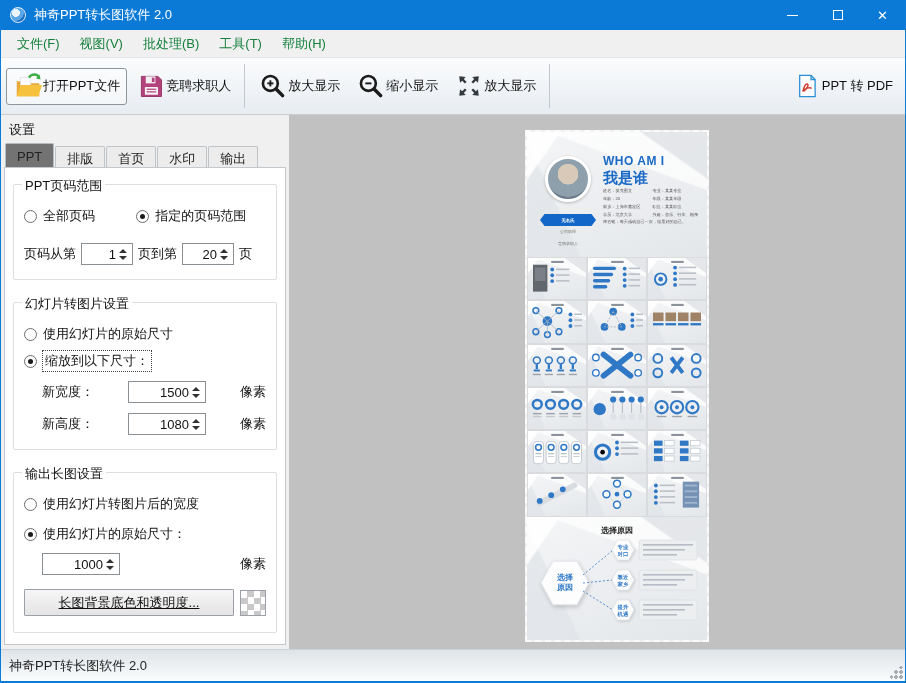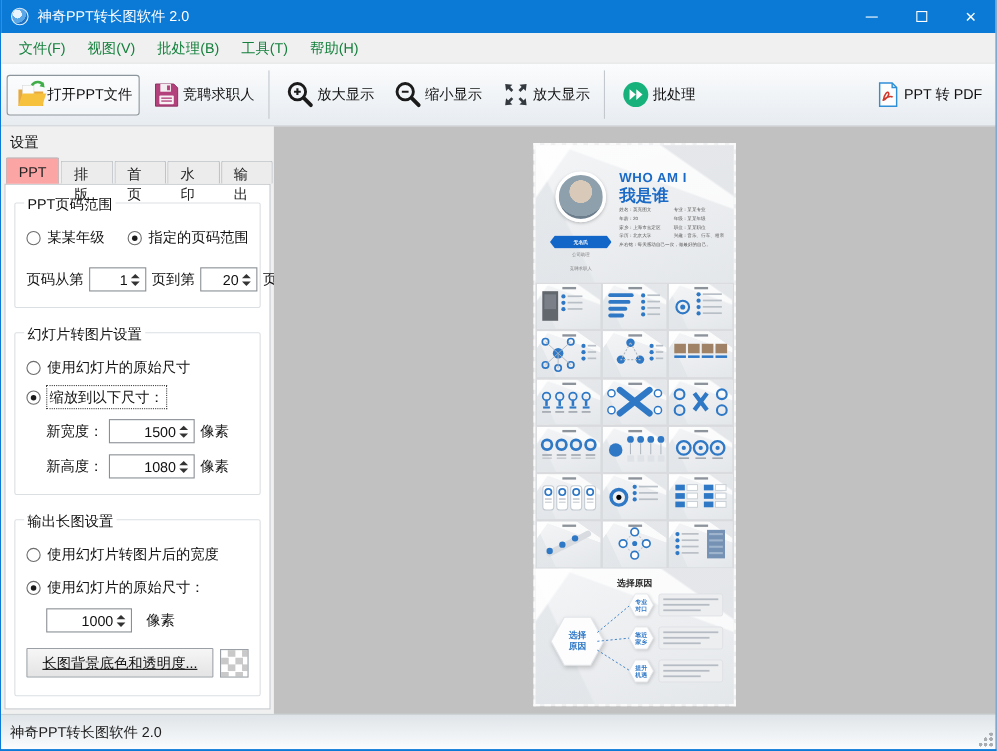--- a/index.html
+++ b/index.html
@@ -29,45 +29,45 @@
              display:flex; align-items:center; padding:0 4px; }
   .tbtn { display:flex; flex-direction:row; align-items:center; justify-content:flex-end; padding:2px 6px 3px; margin:0 1px; border:1px solid transparent; border-radius:3px; min-width:56px; }
   .tbtn .ico { width:30px; height:30px; display:flex; align-items:center; justify-content:center; }
   .tbtn .lbl { font-size:13px; color:#111; margin-top:1px; white-space:nowrap; }
   .tbtn.active { border:1px solid #8d959c; background:rgba(255,255,255,.45); }
   .tsep { width:1px; height:44px; background:#c2c8ce; margin:0 5px; }
   .toolbar .spacer { flex:1; }
 
   
   .content { position:absolute; left:0; top:115px; right:0; height:534px; display:flex; }
-  .settings { width:248px; background:#f0f0f0; position:relative; flex:none; }
+  .settings { width:288px; background:#f0f0f0; position:relative; flex:none; }
   .settings-header { font-size:13px; color:#111; padding:6px 0 4px 8px; }
   .tabs { display:flex; align-items:flex-end; padding-left:4px; height:24px; position:relative; z-index:2; }
   .tab { font-size:13px; padding:3px 11px 2px; border:1px solid #bfc4c8; border-bottom:none; background:#ececec; color:#222; margin-right:1px; border-radius:2px 2px 0 0; height:21px; }
-  .tab.active { background:#fca5a5; height:24px; padding-top:5px; border-color:#b6bbbf; }
+  .tab.active { background:#737373; height:24px; padding-top:5px; border-color:#b6bbbf; }
   .tabpage { position:absolute; left:3px; right:3px; top:52px; bottom:4px; background:#fff; border:1px solid #c3c8cc; padding:6px 6px; }
 
   .group { border:1px solid #dcdfe2; border-radius:2px; position:relative; margin:10px 2px 0; padding:14px 8px 10px; }
   .group-legend { position:absolute; top:-8px; left:8px; background:#fff; font-size:13px; color:#111; padding:0 3px; }
 
   .radio-row { display:flex; align-items:center; margin:8px 2px; }
   .radio { width:13px; height:13px; border-radius:50%; border:1px solid #6d6d6d; background:#fefefe; flex:none; position:relative; margin-right:6px; }
   .radio.checked::after { content:""; position:absolute; left:3px; top:3px; width:5px; height:5px; border-radius:50%; background:#1a1a1a; }
   .radio-label { font-size:13px; color:#111; white-space:nowrap; }
   .radio-label.focus-dotted { outline:1px dotted #444; padding:1px 2px; }
 
   .inline-row { display:flex; align-items:center; margin:10px 2px 4px; }
   .inline-row .t { font-size:13px; color:#111; white-space:nowrap; }
   .spinbox { position:relative; margin:0 5px; }
   .spin-input { width:52px; height:22px; border:1px solid #8a8f94; font-size:13px; text-align:right; padding-right:16px; font-family:"Liberation Sans",sans-serif; background:#fff; color:#111; }
   .spin-input.wide { width:78px; }
   .spin-arrows { position:absolute; right:3px; top:0; bottom:0; width:11px; display:flex; flex-direction:column; justify-content:center; gap:3px; }
   .arr-up { width:0; height:0; border-left:4px solid transparent; border-right:4px solid transparent; border-bottom:4px solid #333; }
   .arr-dn { width:0; height:0; border-left:4px solid transparent; border-right:4px solid transparent; border-top:4px solid #333; }
-  .indent { margin-left:20px; }
+  .indent { margin-left:20px;justify-content:space-between; }
 
   .bg-row { display:flex; align-items:center; margin:14px 2px 6px; }
   .bg-button { height:27px; flex:1; font-size:13px; color:#111; background:linear-gradient(#f6f6f6,#e4e4e4); border:1px solid #9aa0a5; border-radius:1px; padding:0 6px;text-decoration:underline; }
   .swatch { width:26px; height:26px; margin-left:6px; border:1px solid #9aa0a5;
             background:repeating-conic-gradient(#c9c9c9 0 25%, #ffffff 0 50%); background-size:13px 13px; }
 
   
   .main { flex:1; background:#c1c1c1; position:relative; }
   .preview { position:absolute; left:236px; top:15px; width:184px; height:512px;
              border:2px dashed #fbfbfb; background:#eff0f2; }
@@ -204,30 +204,20 @@
             <line x1="12" y1="20" x2="7" y2="25"></line>
               <path d="M4 28 L5 20 L12 27 Z" stroke-width="0"></path>
             <line x1="20" y1="20" x2="25" y2="25"></line>
               <path d="M28 28 L27 20 L20 27 Z" stroke-width="0"></path>
           </g>
         </svg>
       </span>
       <span class="lbl">放大显示</span>
     </div>
     <div class="tsep"></div>
-    <div class="tbtn">
-      <span class="ico">
-        <svg viewBox="0 0 32 32" width="28" height="28">
-          <circle cx="16" cy="16" r="13" fill="#17b27c"></circle>
-          <path d="M9.5 10.5 L16 16 L9.5 21.5 Z" fill="#fff"></path>
-          <path d="M16.5 10.5 L23 16 L16.5 21.5 Z" fill="#fff"></path>
-        </svg>
-      </span>
-      <span class="lbl">批处理</span>
-    </div>
     <div class="spacer"></div>
     <div class="tbtn">
       <span class="ico">
         <svg viewBox="0 0 32 32" width="26" height="26">
           <path d="M7 3 H21 L26 8 V29 H7 Z" fill="#fdfdfd" stroke="#2f8fd6" stroke-width="1.6"></path>
           <path d="M21 3 L21 8 L26 8" fill="none" stroke="#2f8fd6" stroke-width="1.6"></path>
           <path d="M11 23 C12 15 16 12 17 14 C18.5 16.5 12.5 23 11 22 C13 19 20 17 21.5 19" fill="none" stroke="#d03b2f" stroke-width="1.8"></path>
         </svg>
       </span>
       <span class="lbl">PPT 转 PDF</span>
@@ -245,21 +235,21 @@
           <span class="tab">水印</span>
           <span class="tab">输出</span>
         </div>
       <div class="tabpage">
 
         <div class="group">
           <div class="group-legend">PPT页码范围</div>
           <div style="display:flex;">
             <div class="radio-row" style="flex:1">
               <span class="radio"></span>
-              <span class="radio-label">某某年级</span>
+              <span class="radio-label">全部页码</span>
             </div>
             <div class="radio-row" style="flex:1.2">
               <span class="radio checked"></span>
               <span class="radio-label">指定的页码范围</span>
             </div>
           </div>
           <div class="inline-row">
             <span class="t">页码从第</span>
             <span class="spinbox">
               <input class="spin-input" value="1" style="">

